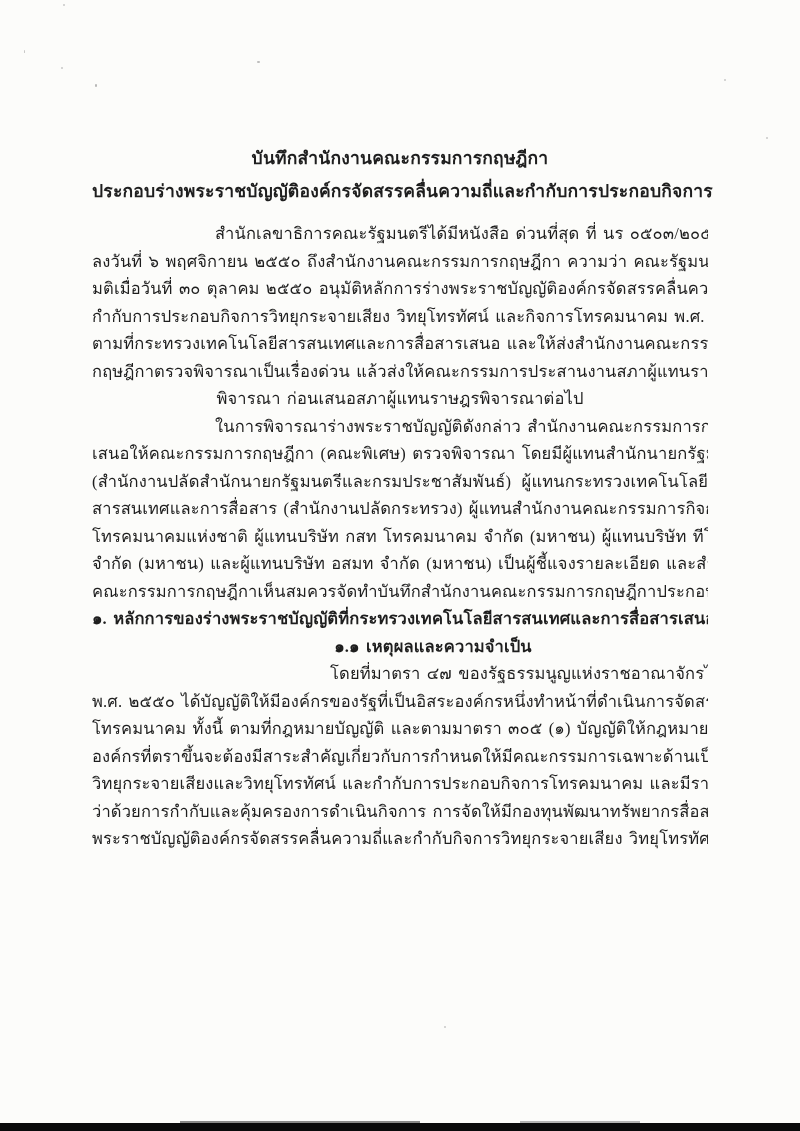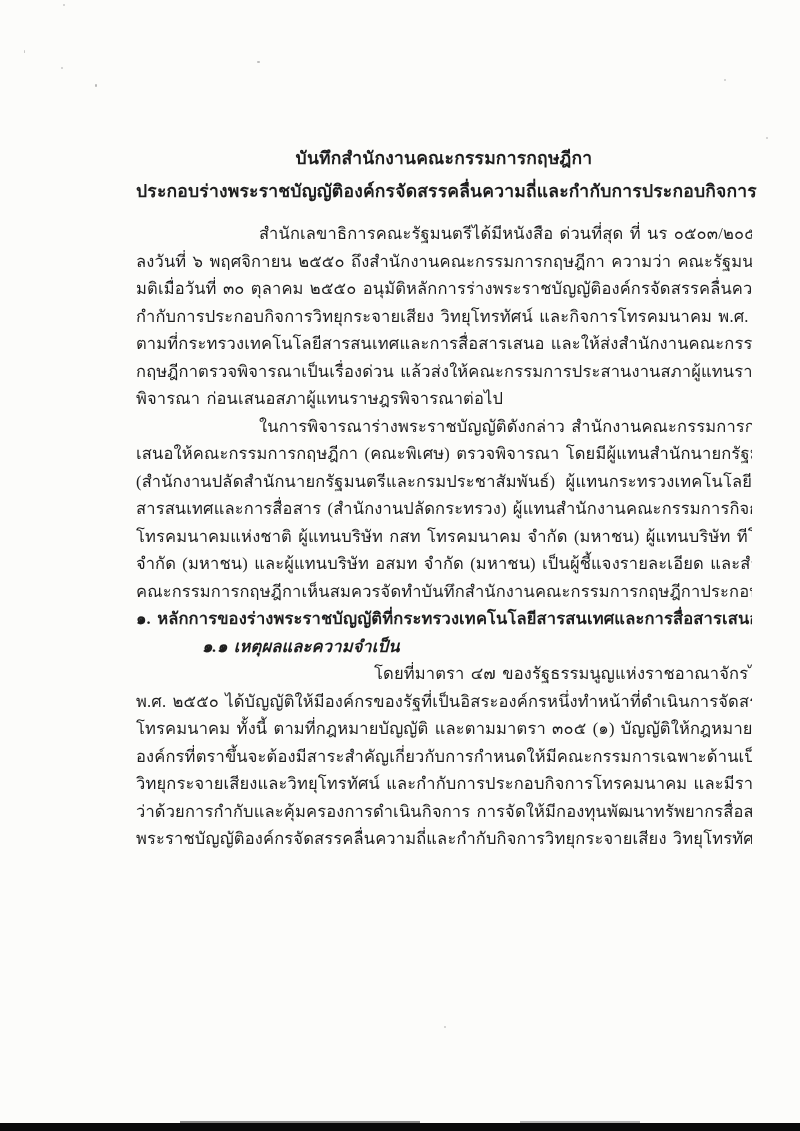--- a/index.html
+++ b/index.html
@@ -14,41 +14,41 @@
     margin:0 auto;
     background:var(--paper);
     overflow:hidden;
     font-family:"Liberation Serif","DejaVu Serif",serif;
     color:var(--ink);
   }
   .content{
     position:absolute;
     left:92px;top:142px;
     width:616px;
-    margin-left:44px;
   }
   .title{
     text-align:center;
     font-weight:700;
     font-size:17.5px;
     line-height:33px;
     letter-spacing:.2px;
     margin-bottom:12px;
   }
   .title-line{white-space:nowrap;}
   #doc-body{
     font-size:16.5px;
     line-height:27.5px;
     font-weight:500;
     letter-spacing:.15px;
     word-spacing:2px;
   }
   .line{
     white-space:nowrap;
     overflow:hidden;
+    text-align:center;
   }
   .line.fill{
     text-align:justify;
     text-align-last:justify;
     -moz-text-align-last:justify;
   }
   .line.bold{font-weight:700;}
   .speck{
     position:absolute;
     background:#8a8a8a;
@@ -92,21 +92,21 @@
           <div class="line fill" style="padding-left: 123px;">ในการพิจารณาร่างพระราชบัญญัติดังกล่าว สำนักงานคณะกรรมการกฤษฎีกาได้</div>
           <div class="line fill">เสนอให้คณะกรรมการกฤษฎีกา (คณะพิเศษ) ตรวจพิจารณา โดยมีผู้แทนสำนักนายกรัฐมนตรี</div>
           <div class="line fill">(สำนักงานปลัดสำนักนายกรัฐมนตรีและกรมประชาสัมพันธ์) ผู้แทนกระทรวงเทคโนโลยี</div>
           <div class="line fill">สารสนเทศและการสื่อสาร (สำนักงานปลัดกระทรวง) ผู้แทนสำนักงานคณะกรรมการกิจการ</div>
           <div class="line fill">โทรคมนาคมแห่งชาติ ผู้แทนบริษัท กสท โทรคมนาคม จำกัด (มหาชน) ผู้แทนบริษัท ทีโอที</div>
           <div class="line fill">จำกัด (มหาชน) และผู้แทนบริษัท อสมท จำกัด (มหาชน) เป็นผู้ชี้แจงรายละเอียด และสำนักงาน</div>
           <div class="line fill">คณะกรรมการกฤษฎีกาเห็นสมควรจัดทำบันทึกสำนักงานคณะกรรมการกฤษฎีกาประกอบ</div>
         </div>
         <div>
           <div class="line bold">๑. หลักการของร่างพระราชบัญญัติที่กระทรวงเทคโนโลยีสารสนเทศและการสื่อสารเสนอ</div>
-          <div class="line bold" style="padding-left: 66px; font-style: italic;">๑.๑ เหตุผลและความจำเป็น</div>
+          <div class="line bold" style="padding-left: 66px;">๑.๑ เหตุผลและความจำเป็น</div>
         </div>
         <div>
           <div class="line fill" style="padding-left: 238px;">โดยที่มาตรา ๔๗ ของรัฐธรรมนูญแห่งราชอาณาจักรไทย ฉบับปี</div>
           <div class="line fill">พ.ศ. ๒๕๕๐ ได้บัญญัติให้มีองค์กรของรัฐที่เป็นอิสระองค์กรหนึ่งทำหน้าที่ดำเนินการจัดสรร</div>
           <div class="line fill">โทรคมนาคม ทั้งนี้ ตามที่กฎหมายบัญญัติ และตามมาตรา ๓๐๕ (๑) บัญญัติให้กฎหมายจัดตั้ง</div>
           <div class="line fill">องค์กรที่ตราขึ้นจะต้องมีสาระสำคัญเกี่ยวกับการกำหนดให้มีคณะกรรมการเฉพาะด้านเป็น</div>
           <div class="line fill">วิทยุกระจายเสียงและวิทยุโทรทัศน์ และกำกับการประกอบกิจการโทรคมนาคม และมีรายละเอียด</div>
           <div class="line fill">ว่าด้วยการกำกับและคุ้มครองการดำเนินกิจการ การจัดให้มีกองทุนพัฒนาทรัพยากรสื่อสารและ</div>
           <div class="line fill">พระราชบัญญัติองค์กรจัดสรรคลื่นความถี่และกำกับกิจการวิทยุกระจายเสียง วิทยุโทรทัศน์</div>
         </div>

